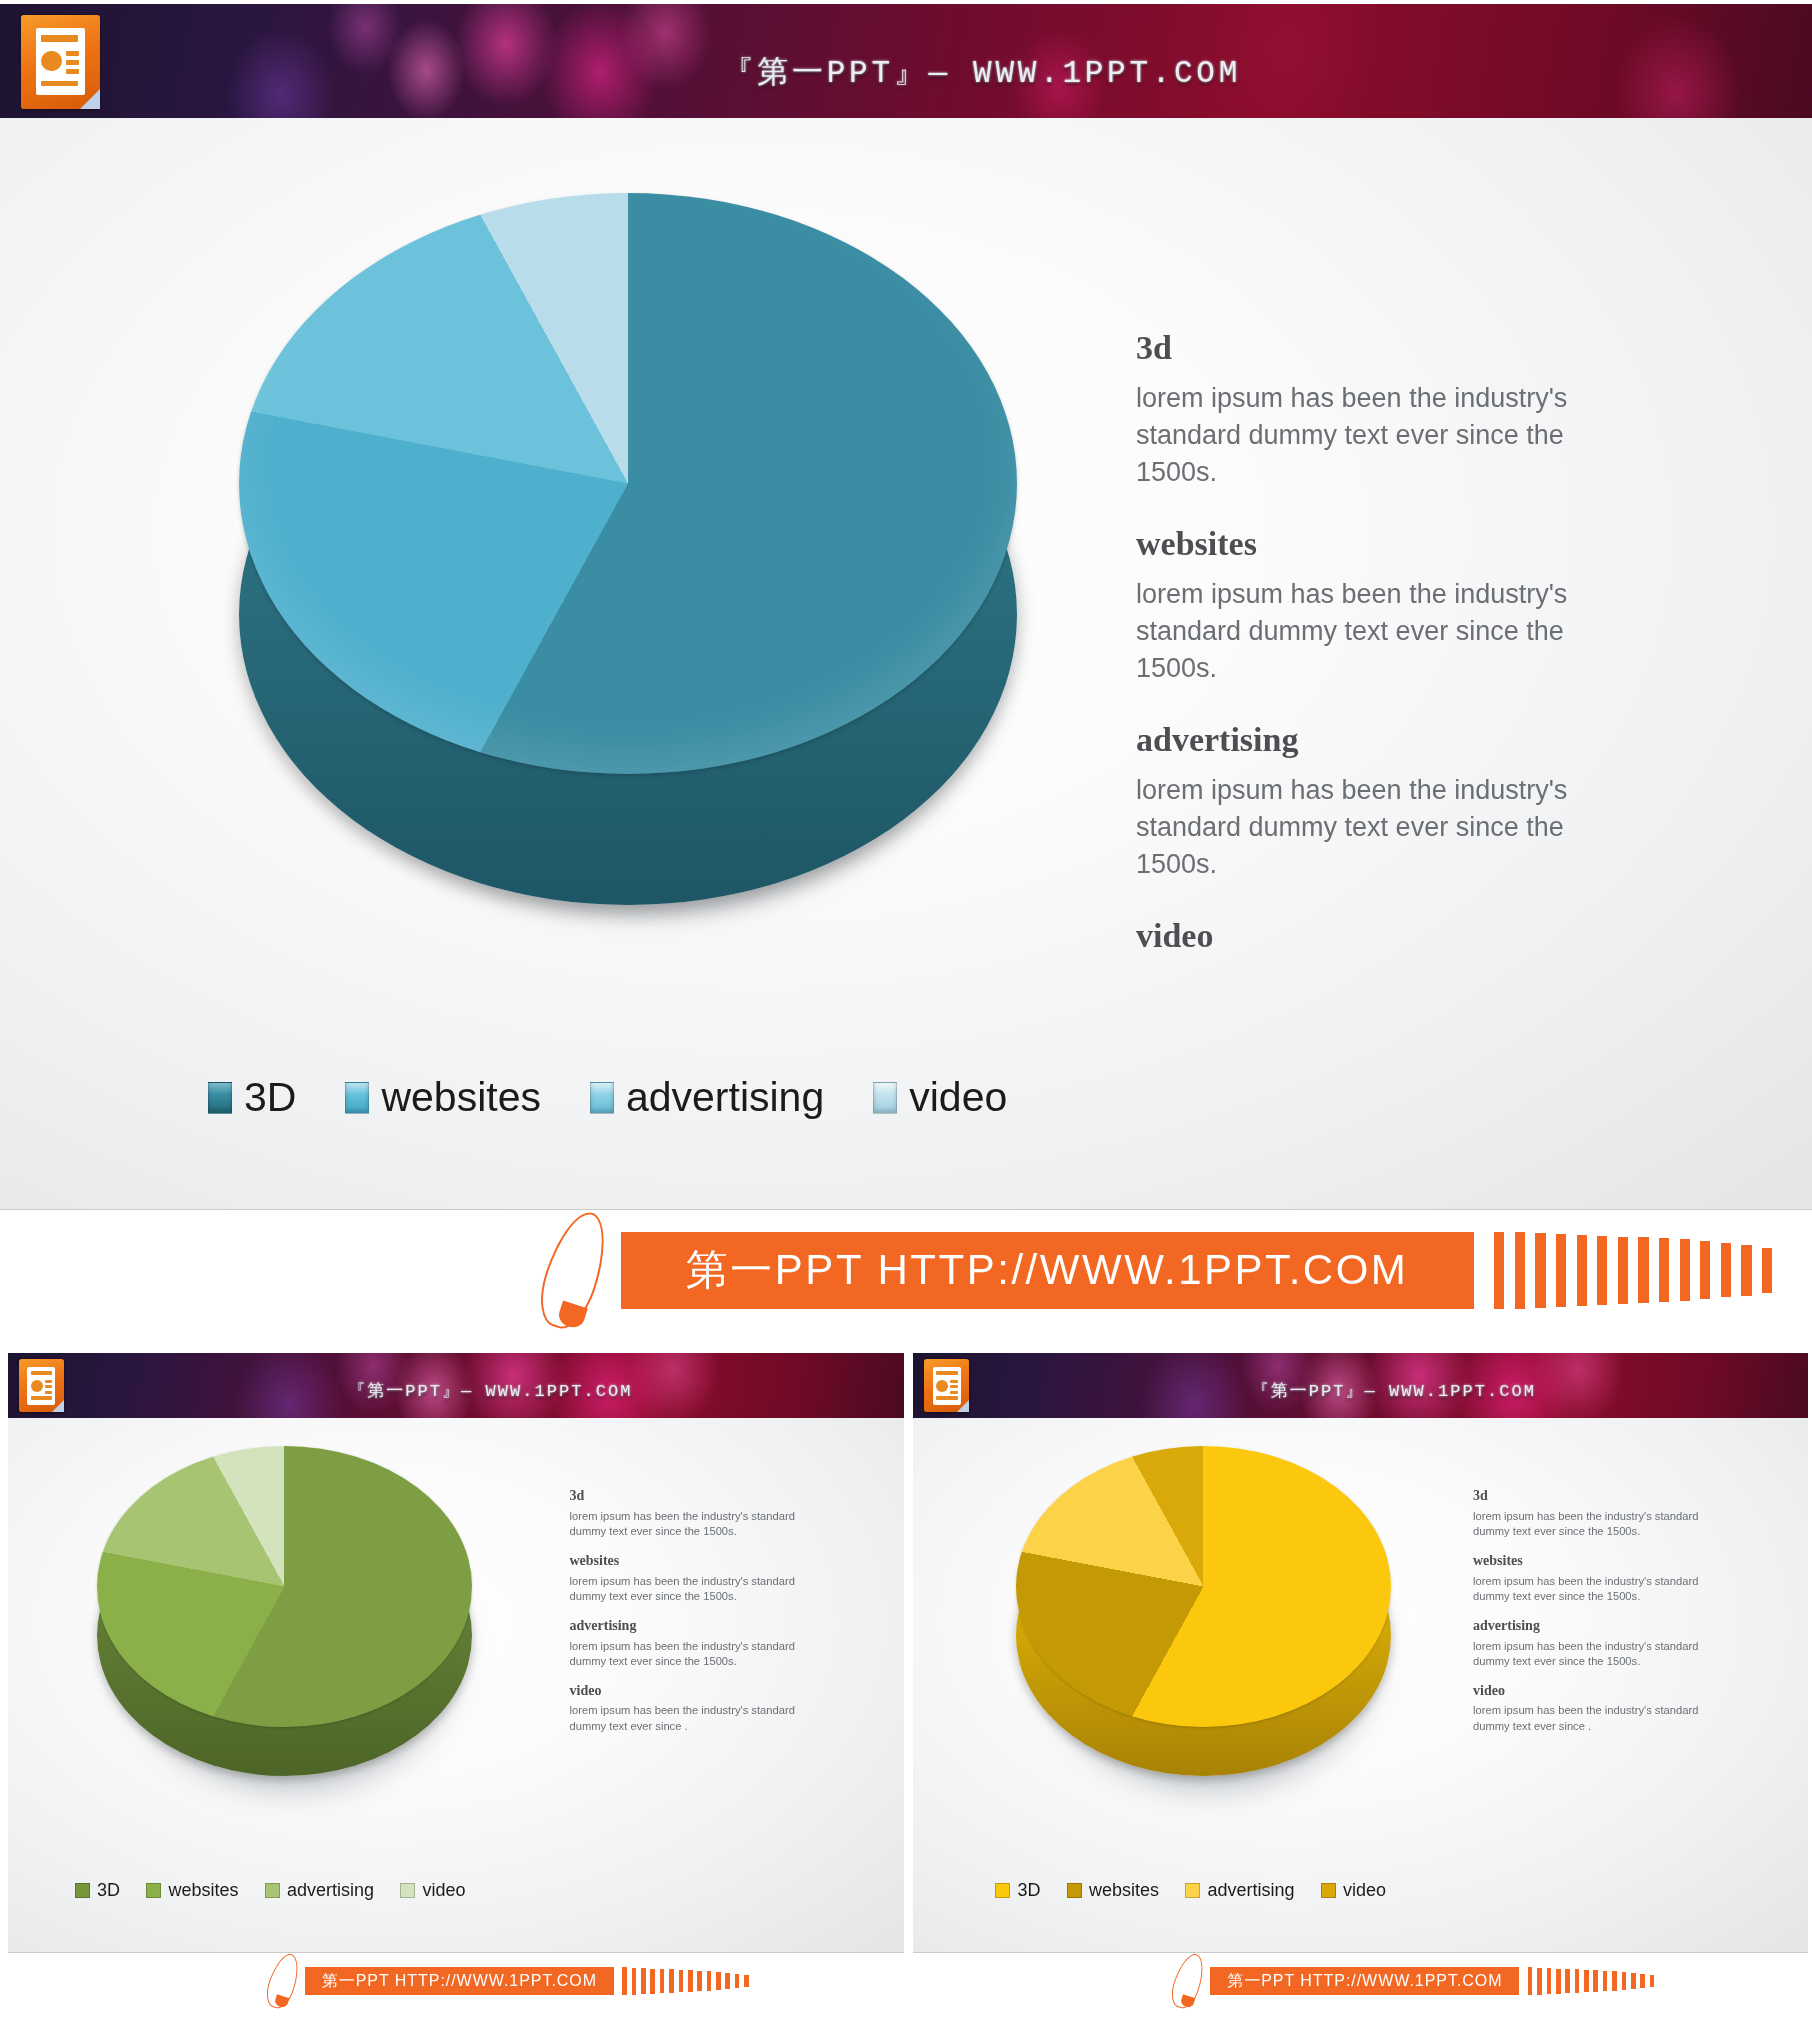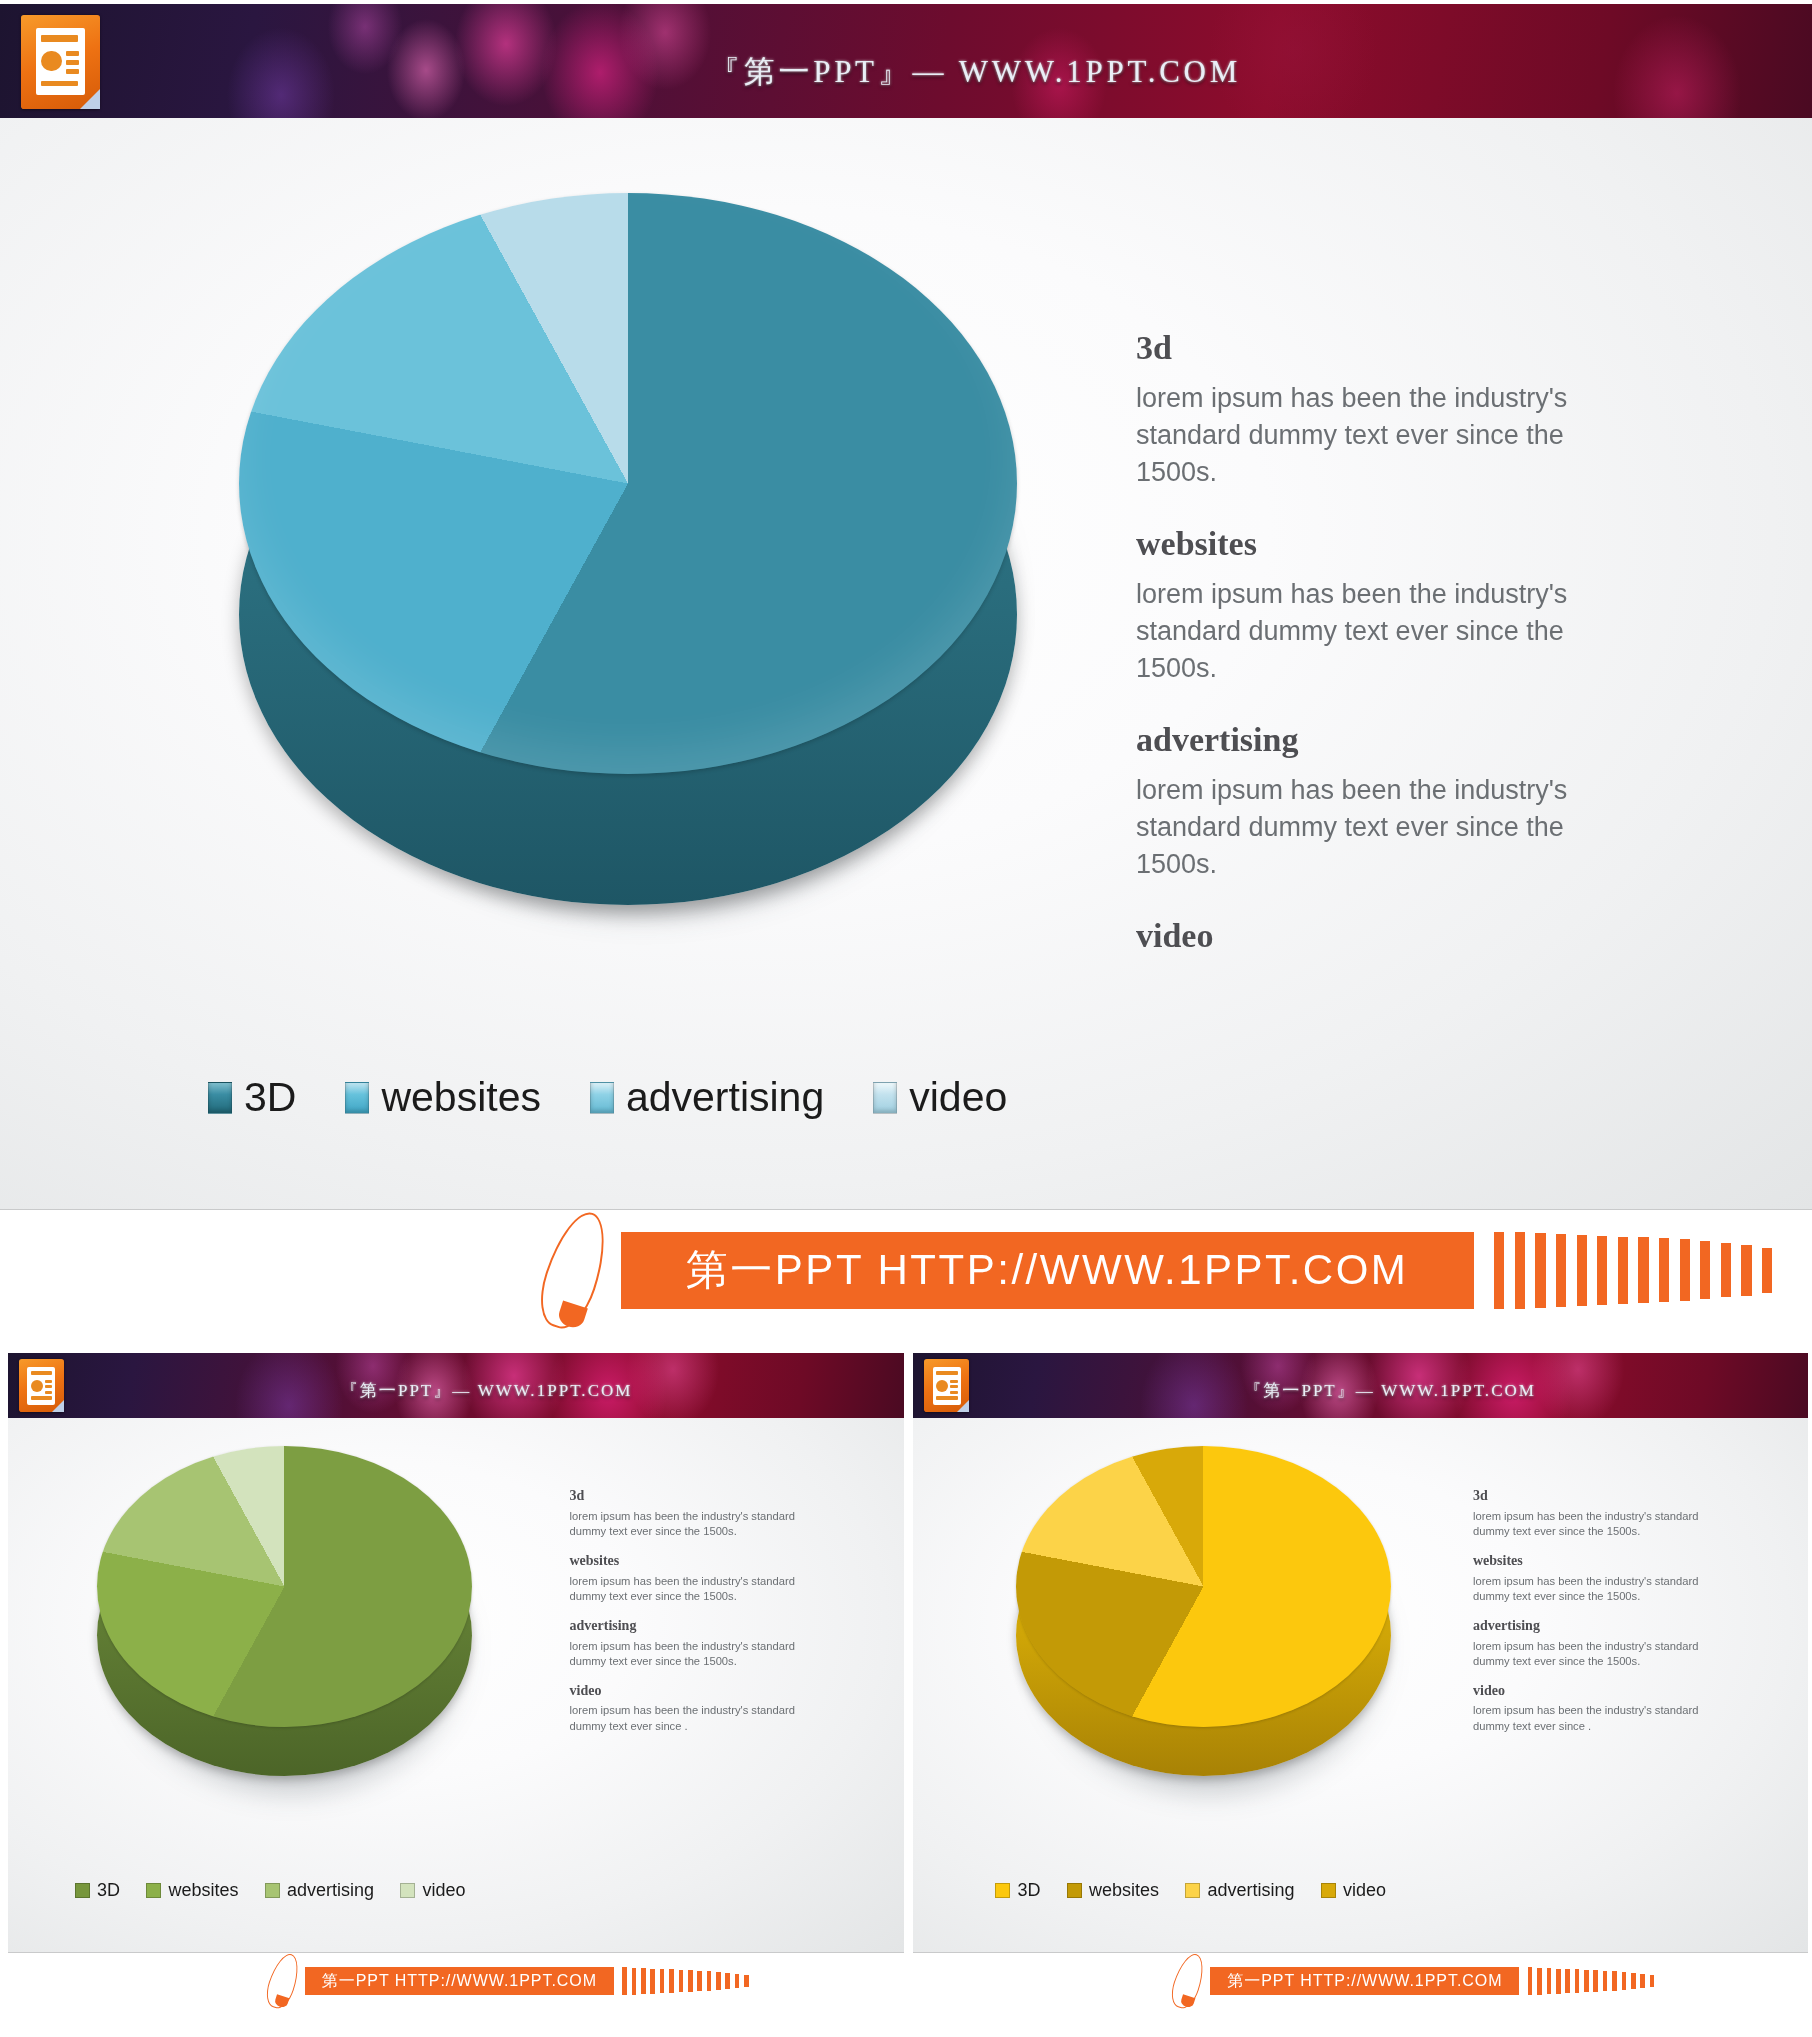--- a/index.html
+++ b/index.html
@@ -23,21 +23,21 @@
   }
   .hdr-logo{position:absolute;border-radius:2.8px;
     background:linear-gradient(160deg,#f79a2a 0%,#ee7213 48%,#d65b08 100%);
     box-shadow:0 0.9px 2.8px rgba(0,0,0,.45);}
   .hdr-logo .sheet{position:absolute;background:#ffffff;border-radius:1.9px;}
   .hdr-logo .bar{position:absolute;background:#e98a20;border-radius:0.9px;}
   .hdr-logo .pie{position:absolute;background:#e98a20;border-radius:50%;}
   .hdr-logo .fold{position:absolute;right:0;bottom:0;border-style:solid;
     border-color:transparent transparent #bfd0e8 transparent;}
   .hdr-title{position:absolute;color:#e9eef6;letter-spacing:.12em;white-space:nowrap;
-    font-family:Liberation Serif, serif;
+    font-family:Liberation Mono, monospace;
     text-shadow:0 0 2.8px rgba(255,255,255,.85),0 1.9px 3.7px rgba(0,0,0,.8);}
 
   
   .slide-body{position:relative;overflow:hidden;
     background:radial-gradient(ellipse at 42% 38%, #ffffff 0%, #fbfbfc 34%, #f0f1f2 68%, #e3e5e6 100%);}
 
   
   .pie-wrap{position:absolute;}
   .pie-shadow{position:absolute;left:4%;top:10%;width:96%;height:88%;border-radius:50%;
     background:radial-gradient(ellipse at 50% 60%, rgba(30,45,55,.30) 0%, rgba(30,45,55,.16) 55%, rgba(0,0,0,0) 74%);

